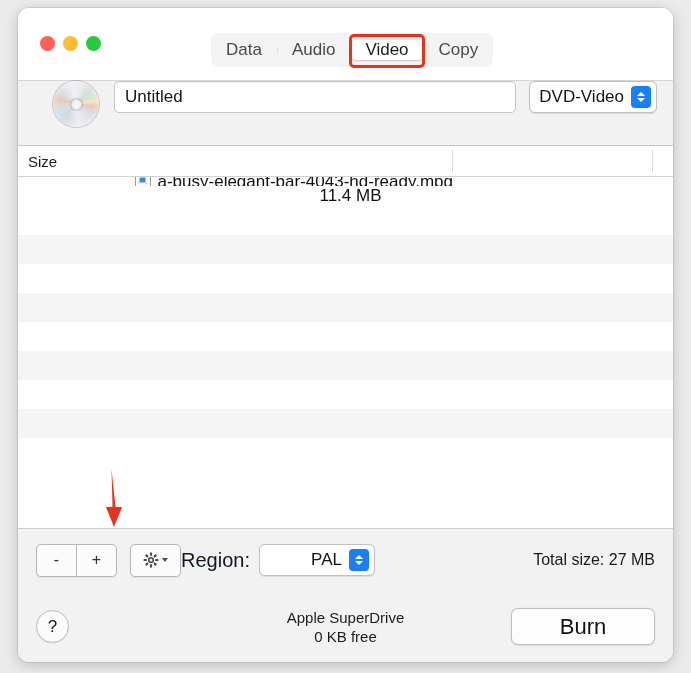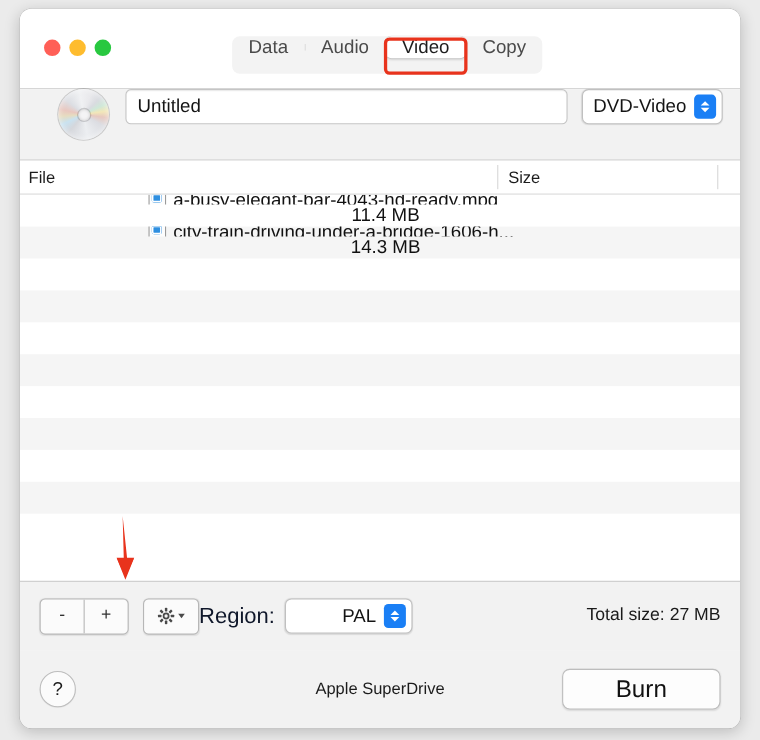--- a/index.html
+++ b/index.html
@@ -53,21 +53,21 @@
   .light.red    { background: #ff5f57; }
   .light.yellow { background: #febc2e; }
   .light.green  { background: #28c840; }
 
   .tabs {
     position: absolute;
     left: 193px;
     top: 25px;
     height: 34px;
     display: flex;
-    align-items: flex-start;
+    align-items: center;
     background: #f3f3f3;
     border-radius: 7px;
     padding: 0;
   }
   .tab {
     position: relative;
     display: flex;
     align-items: center;
     justify-content: center;
     padding: 0 15px;
@@ -419,40 +419,32 @@
     <div class="popup">
       <span class="label">DVD-Video</span>
       <span class="stepper">
         <span class="chev up"></span>
         <span class="chev down"></span>
       </span>
     </div>
   </div>
 
   <div class="list-header">
-    <div class="col-file">File</div>
     <div class="col-size">Size</div>
     <div class="divider d1"></div>
     <div class="divider d2"></div>
   </div>
 
   <div class="list-body">
     <div class="row">
       <div class="cell-file">
         <span class="file-icon"></span>
         <span class="fname">a-busy-elegant-bar-4043-hd-ready.mpg</span>
       </div>
       <div class="cell-size">11.4 MB</div>
-    </div>
-    <div class="row alt">
-      <div class="cell-file">
-        <span class="file-icon"></span>
-        <span class="fname">city-train-driving-under-a-bridge-1606-h...</span>
-      </div>
-      <div class="cell-size">14.3 MB</div>
     </div>
     <div class="row"></div>
     <div class="row alt"></div>
     <div class="row"></div>
     <div class="row alt"></div>
     <div class="row"></div>
     <div class="row alt"></div>
     <div class="row"></div>
     <div class="row alt"></div>
     <div class="row"></div>
@@ -499,17 +491,18 @@
     <svg class="arrow" viewBox="0 0 40 72">
       <path d="M17.5 2 L21.5 40 L28 40 L20 60 L12 40 L18.5 40 Z" fill="#e8331c"></path>
       <path d="M20 58 L12.5 41 L27.5 41 Z" fill="#e8331c"></path>
     </svg>
   </div>
 
   <div class="footer">
     <div class="help-btn">?</div>
     <div class="drive-info">
       <div>Apple SuperDrive</div>
+      <div>0 KB free</div>
     </div>
     <div class="burn-btn">Burn</div>
   </div>
 
 </div>
 
 </body></html>

